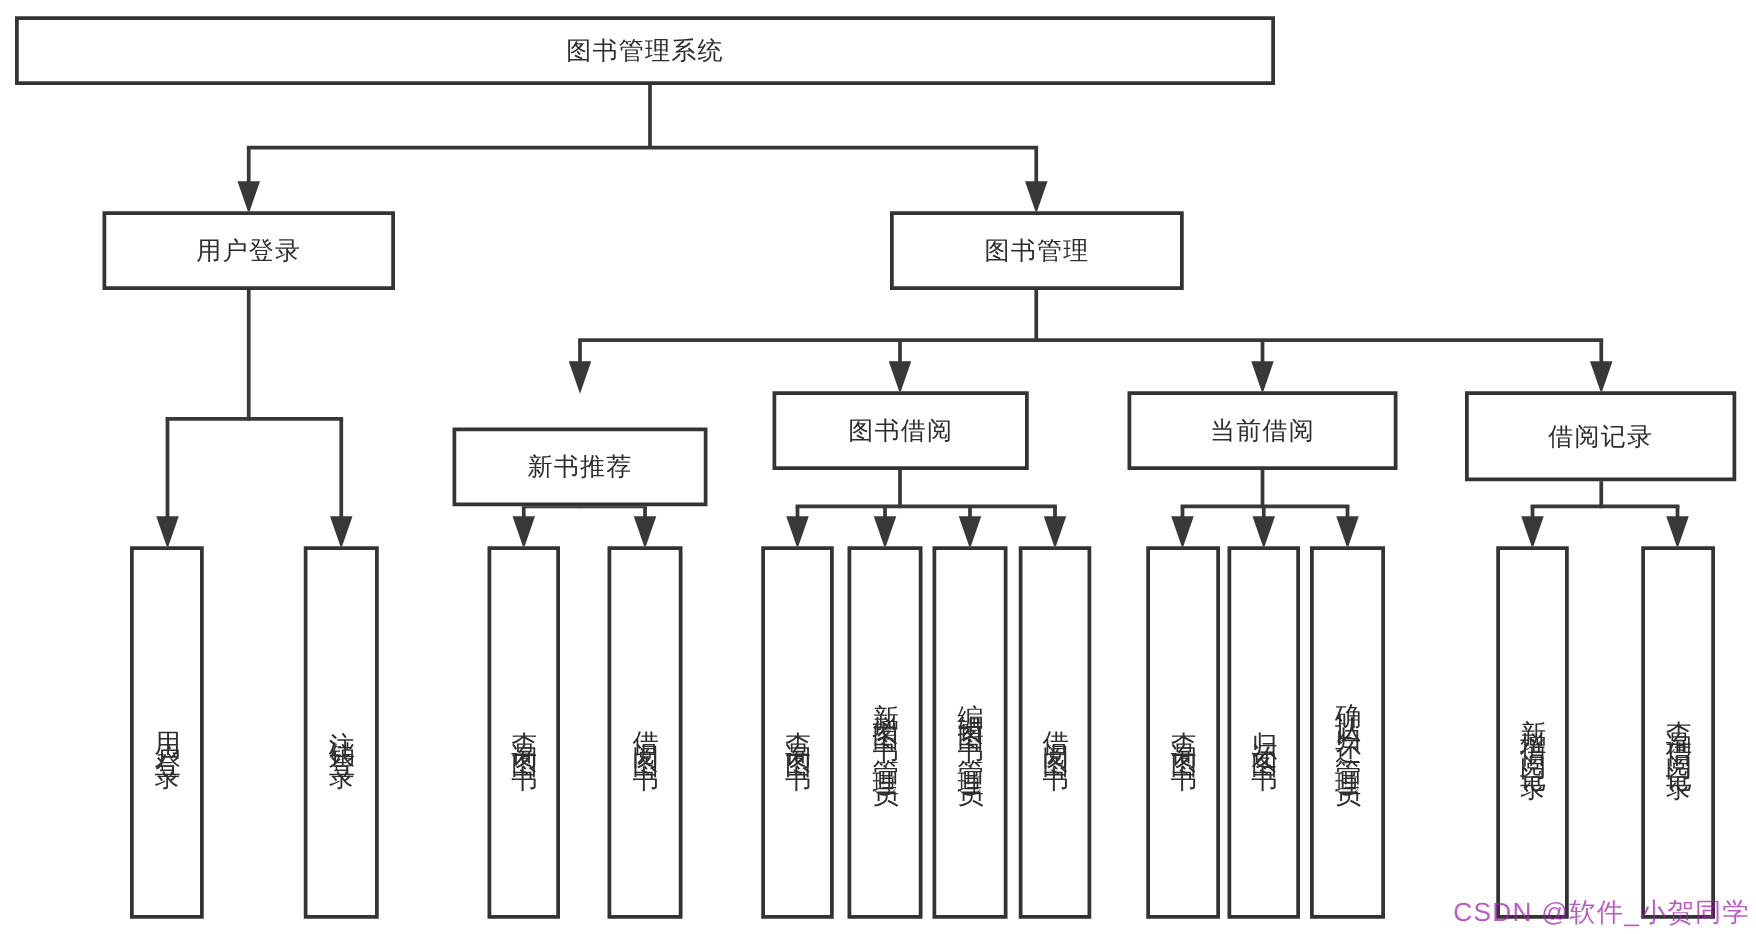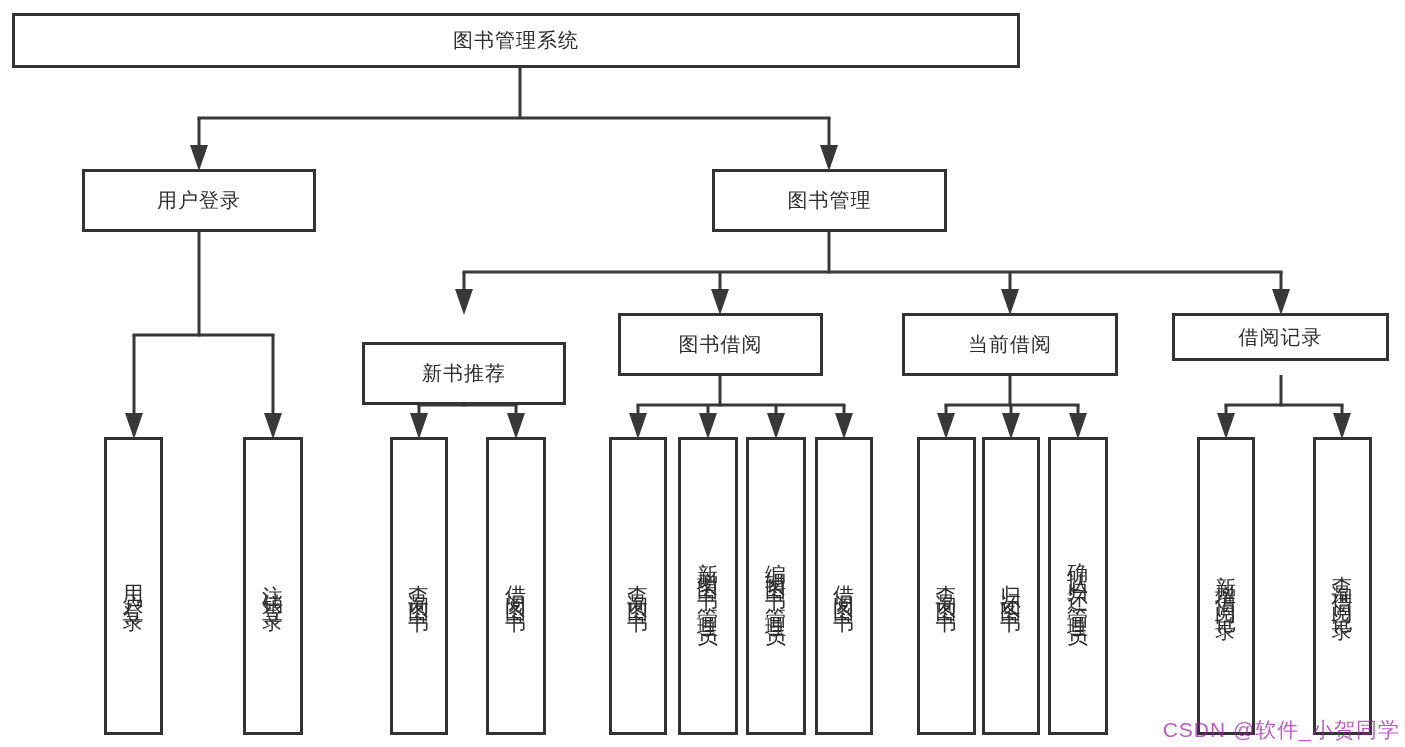--- a/index.html
+++ b/index.html
@@ -133,21 +133,21 @@
 
   <div class="node hbox" style="left:362px;top:313px;width:204px;height:63px;margin-top:29px;">
     <span>新书推荐</span>
   </div>
   <div class="node hbox" style="left:618px;top:313px;width:205px;height:63px;">
     <span>图书借阅</span>
   </div>
   <div class="node hbox" style="left:902px;top:313px;width:216px;height:63px;">
     <span>当前借阅</span>
   </div>
-  <div class="node hbox" style="left:1172px;top:313px;width:217px;height:48px;">
+  <div class="node hbox" style="left:1172px;top:313px;width:217px;height:72px;">
     <span>借阅记录</span>
   </div>
 
   <div class="node vbox" style="left:104px;top:437px;width:59px;height:298px;">
     <span class="vtext">用户登录</span>
   </div>
   <div class="node vbox" style="left:243px;top:437px;width:60px;height:298px;">
     <span class="vtext">注销登录</span>
   </div>
 

